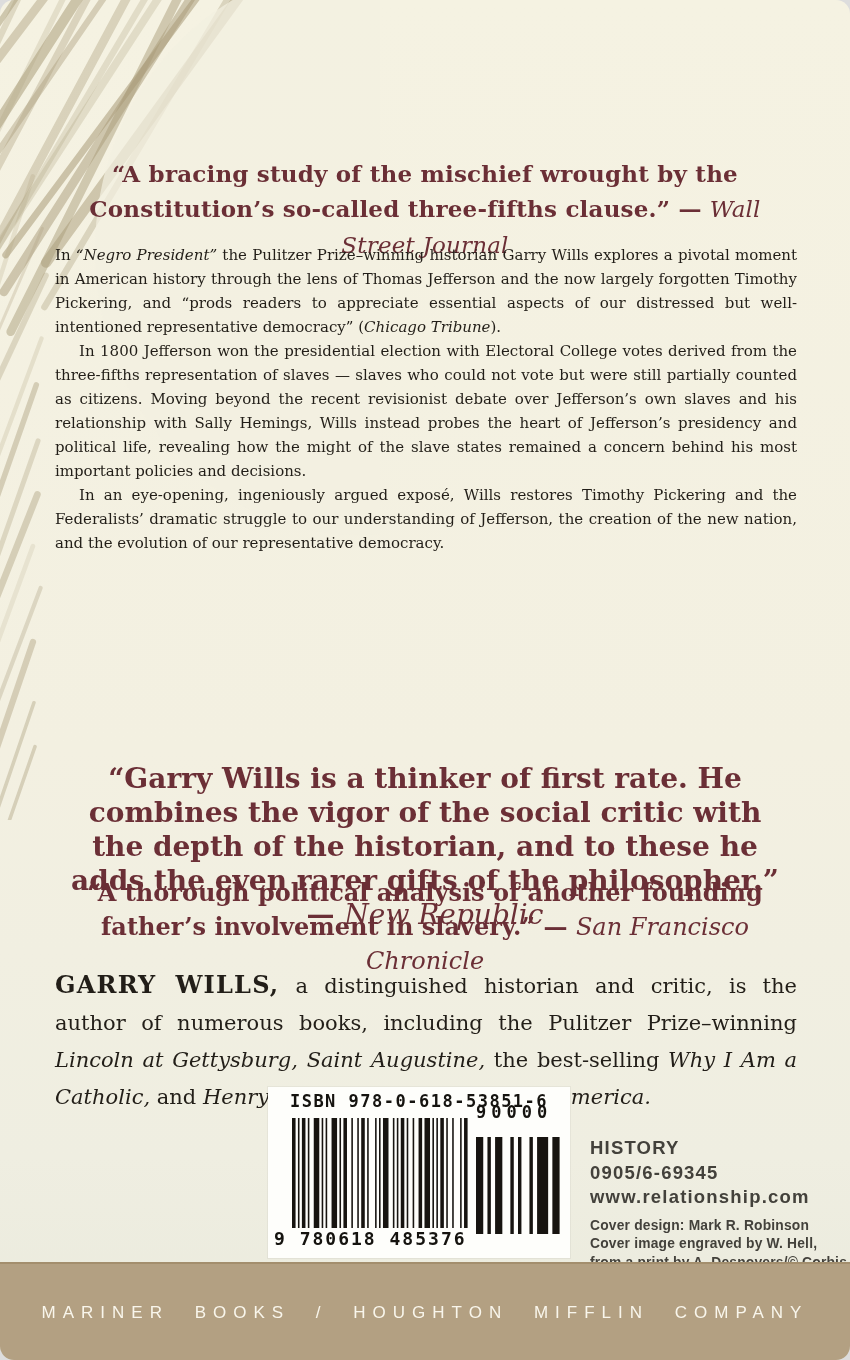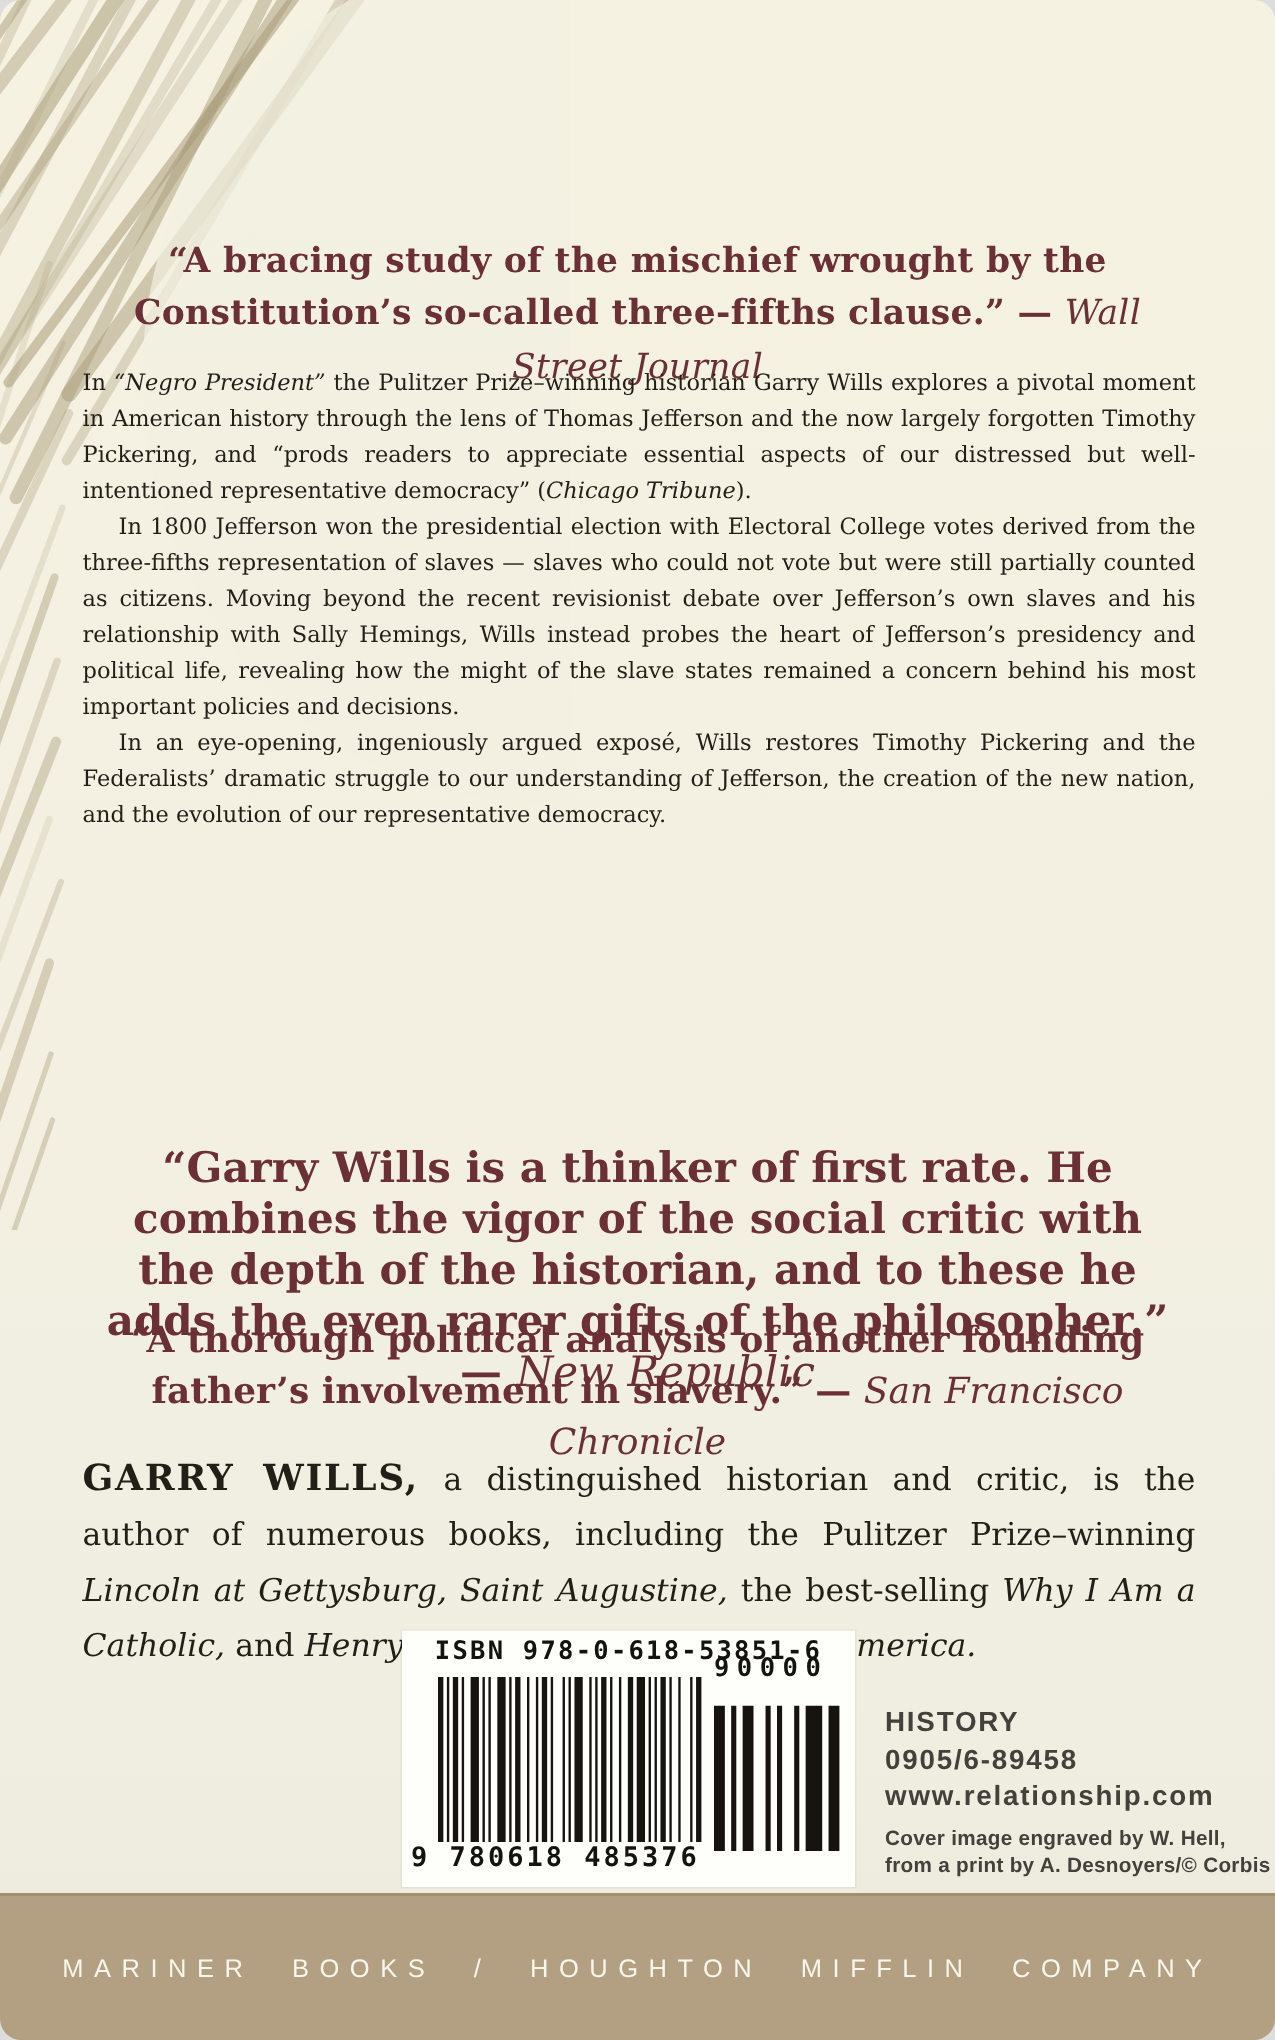--- a/index.html
+++ b/index.html
@@ -171,23 +171,24 @@
           <rect x="53.45" y="0" width="3.42" height="97" fill="#171410"></rect>
           <rect x="61.09" y="0" width="11.05" height="97" fill="#171410"></rect>
           <rect x="76.36" y="0" width="7.24" height="97" fill="#171410"></rect>
         </svg>
     </div>
     <div class="ean-text">9 780618 485376</div>
   </div>
 
   <div class="colophon">
     <div class="colophon-line">HISTORY</div>
-    <div class="colophon-line">0905/6-89458</div>
+    <div class="colophon-line">0905/6-69345</div>
     <div class="colophon-line">www.relationship.com</div>
     <div class="credits">
+      <div class="credit-line">Cover design: Mark R. Robinson</div>
       <div class="credit-line">Cover image engraved by W. Hell,</div>
       <div class="credit-line">from a print by A. Desnoyers/© Corbis</div>
     </div>
   </div>
 
   <div class="footer-band">
     <span>MARINER BOOKS / HOUGHTON MIFFLIN COMPANY</span>
   </div>
 
 </div>

